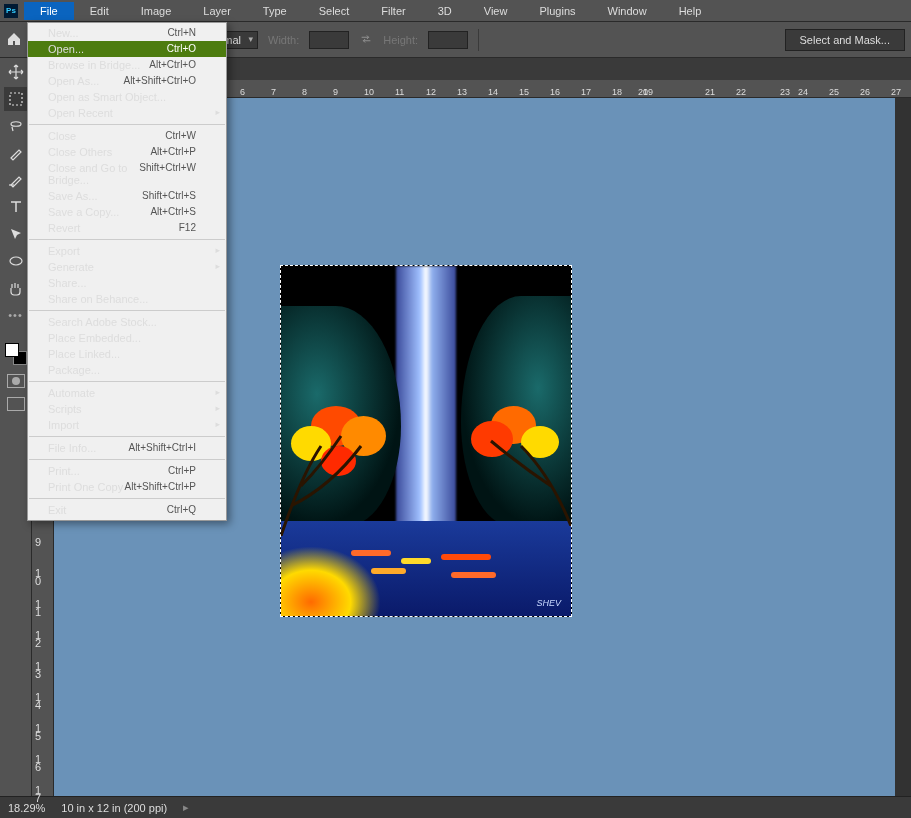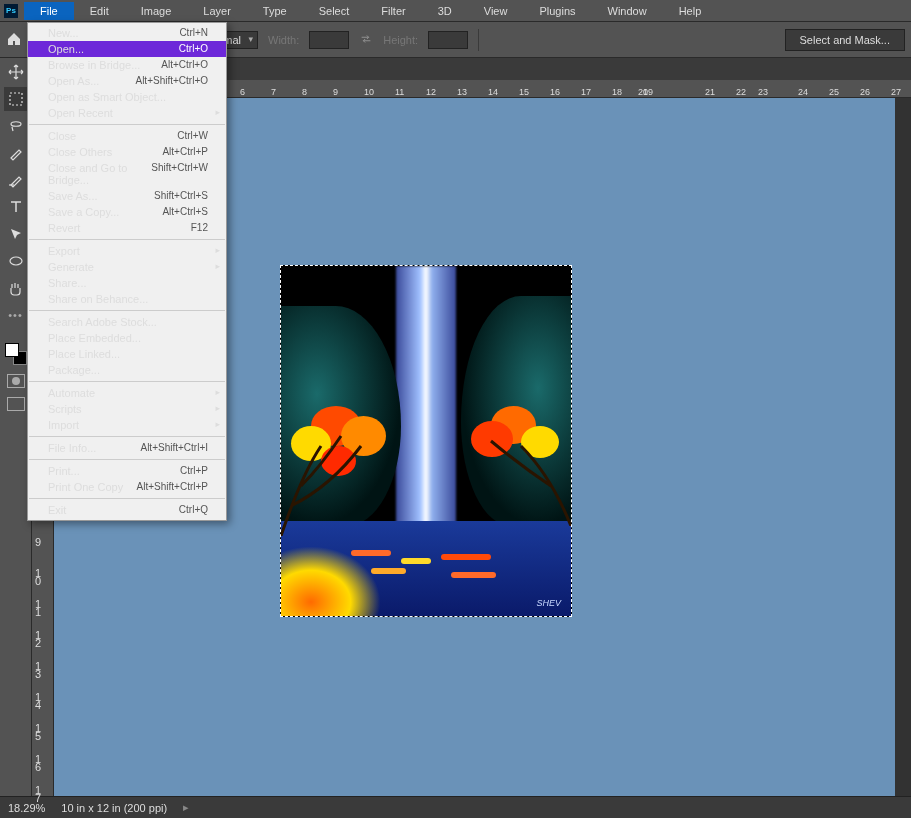--- a/index.html
+++ b/index.html
@@ -43,22 +43,22 @@
 .ruler-v .tick { position:absolute; left:3px; display:flex; flex-direction:column; line-height:8px; }
 .ruler-v .tick span { display:block; }
 .canvas { flex:1; background:#6a92b8; position:relative; overflow:hidden; }
 .right-edge { width:16px; background:#323232; }
 .painting { position:absolute; left:226px; top:167px; width:292px; height:352px; border:1px dashed #fff; background:#000; overflow:hidden; }
 .statusbar { height:22px; background:#3a3a3a; display:flex; align-items:center; padding:0 8px; gap:16px; border-top:1px solid #222; font-size:10px; color:#bbb; }
 .statusbar .arrow { color:#888; }
 
 
 .dropdown-menu { position:absolute; top:22px; left:27px; width:200px; background:#f0f0f0; border:1px solid #999; box-shadow:3px 3px 8px rgba(0,0,0,0.4); z-index:100; padding:2px 0; }
-.dropdown-menu .mi { display:flex; justify-content:space-between; padding:2px 18px 2px 20px; color:#222; font-size:11px; position:relative; }
-.dropdown-menu .mi.hl { background:#6d28d9; color:#fff; }
+.dropdown-menu .mi { display:flex; justify-content:space-between; padding:2px 30px 2px 20px; color:#222; font-size:11px; position:relative; }
+.dropdown-menu .mi.hl { background:#4d7c0f; color:#fff; }
 .dropdown-menu .mi.dis { color:#999; }
 .dropdown-menu .mi .sub::after { content:"▸"; position:absolute; right:6px; font-size:9px; }
 .dropdown-menu .divider { height:1px; background:#ccc; margin:3px 1px; }
 .dropdown-menu .mi span:last-child { color:#555; font-size:10px; }
 .dropdown-menu .mi.hl span:last-child { color:#fff; }
 
 
 .painting .water { position:absolute; bottom:0; left:0; right:0; height:95px; background:linear-gradient(#1a3a9a,#0a1a6a); }
 .painting .fall { position:absolute; top:0; left:115px; width:60px; height:270px; background:linear-gradient(90deg,#3a4a9a,#a0c0ff 40%,#fff 50%,#90b0ee 60%,#3a4a9a); filter:blur(1px); }
 .painting .rock-l { position:absolute; top:40px; left:0; width:120px; height:220px; background:radial-gradient(ellipse at 30% 40%,#1a6a6a,#001414 70%); border-radius:0 60% 50% 0; }
@@ -195,21 +195,21 @@
         <div class="tick" style="left: 403px;">13</div>
         <div class="tick" style="left: 434px;">14</div>
         <div class="tick" style="left: 465px;">15</div>
         <div class="tick" style="left: 496px;">16</div>
         <div class="tick" style="left: 527px;">17</div>
         <div class="tick" style="left: 558px;">18</div>
         <div class="tick" style="left: 589px;">19</div>
         <div class="tick" style="left: 584px;">20</div>
         <div class="tick" style="left: 651px;">21</div>
         <div class="tick" style="left: 682px;">22</div>
-        <div class="tick" style="left: 704px;">23</div>
+        <div class="tick" style="left: 726px;">23</div>
         <div class="tick" style="left: 744px;">24</div>
         <div class="tick" style="left: 775px;">25</div>
         <div class="tick" style="left: 806px;">26</div>
         <div class="tick" style="left: 837px;">27</div>
       </div>
     <div class="canvas-row">
       <div class="ruler-v" id="ruler-v">
           <div class="tick" style="top: 440px;">
             <span>9</span>
           </div>

